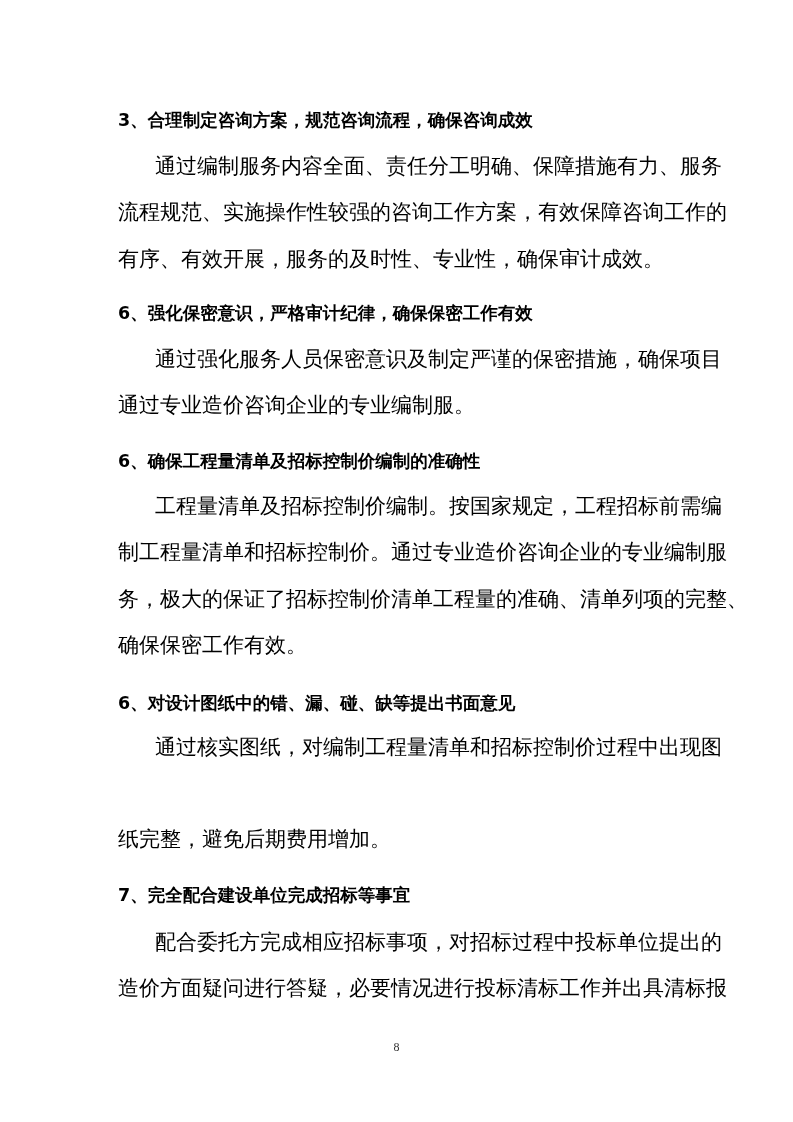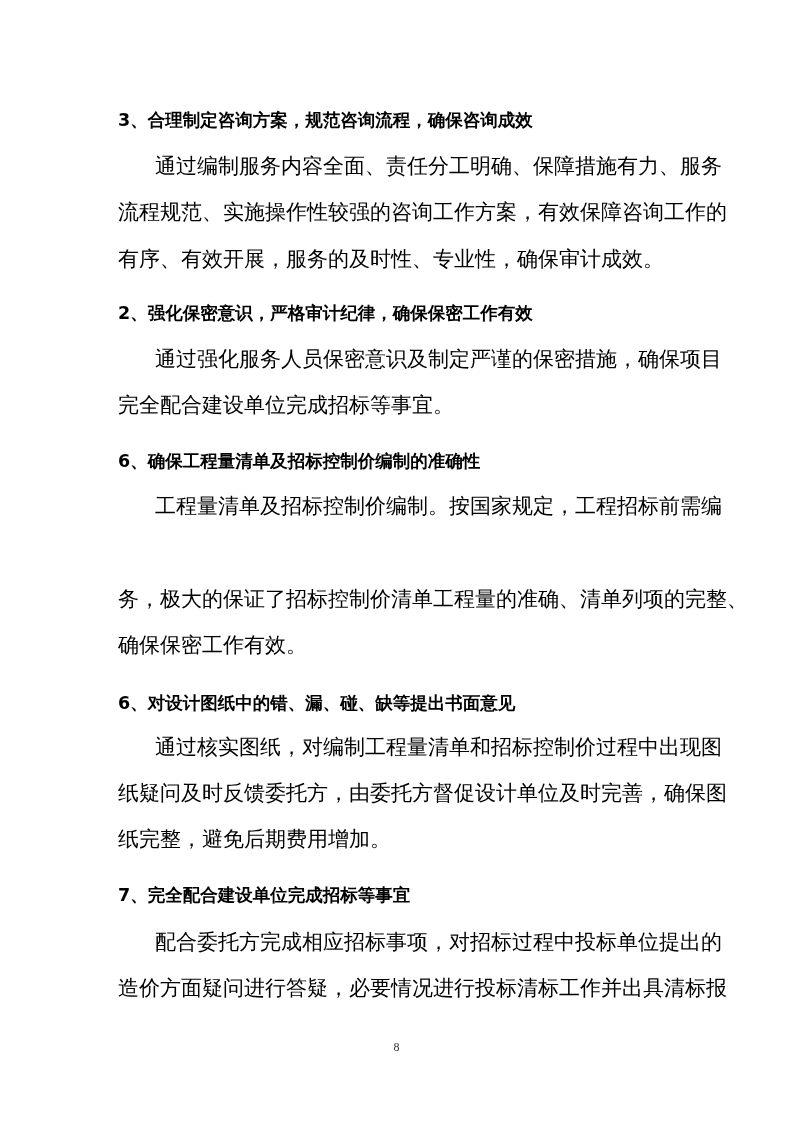--- a/index.html
+++ b/index.html
@@ -16,32 +16,32 @@
 </head>
 <body>
 
 <div class="page">
 
   <div class="line heading" style="top:108px">3、合理制定咨询方案，规范咨询流程，确保咨询成效</div>
   <div class="line indent" style="top:154px">通过编制服务内容全面、责任分工明确、保障措施有力、服务</div>
   <div class="line" style="top:200px">流程规范、实施操作性较强的咨询工作方案，有效保障咨询工作的</div>
   <div class="line" style="top:247px">有序、有效开展，服务的及时性、专业性，确保审计成效。</div>
 
-  <div class="line heading" style="top:301px">2、强化保密意识，严格审计纪律，确保保密工作有效</div>
+  <div class="line heading" style="top:301px">6、强化保密意识，严格审计纪律，确保保密工作有效</div>
   <div class="line indent" style="top:347px">通过强化服务人员保密意识及制定严谨的保密措施，确保项目</div>
-  <div class="line" style="top:393px">完全配合建设单位完成招标等事宜。</div>
+  <div class="line" style="top:393px">通过专业造价咨询企业的专业编制服。</div>
 
   <div class="line heading" style="top:449px">6、确保工程量清单及招标控制价编制的准确性</div>
   <div class="line indent" style="top:494px">工程量清单及招标控制价编制。按国家规定，工程招标前需编</div>
+  <div class="line" style="top:540px">制工程量清单和招标控制价。通过专业造价咨询企业的专业编制服</div>
   <div class="line" style="top:587px">务，极大的保证了招标控制价清单工程量的准确、清单列项的完整、</div>
   <div class="line" style="top:633px">确保保密工作有效。</div>
 
   <div class="line heading" style="top:691px">6、对设计图纸中的错、漏、碰、缺等提出书面意见</div>
   <div class="line indent" style="top:735px">通过核实图纸，对编制工程量清单和招标控制价过程中出现图</div>
-  <div class="line" style="top:781px">纸疑问及时反馈委托方，由委托方督促设计单位及时完善，确保图</div>
   <div class="line" style="top:827px">纸完整，避免后期费用增加。</div>
 
   <div class="line heading" style="top:883px">7、完全配合建设单位完成招标等事宜</div>
   <div class="line indent" style="top:930px">配合委托方完成相应招标事项，对招标过程中投标单位提出的</div>
   <div class="line" style="top:976px">造价方面疑问进行答疑，必要情况进行投标清标工作并出具清标报</div>
 
   <div class="pagenum">8</div>
 </div>
 
 </body></html>

